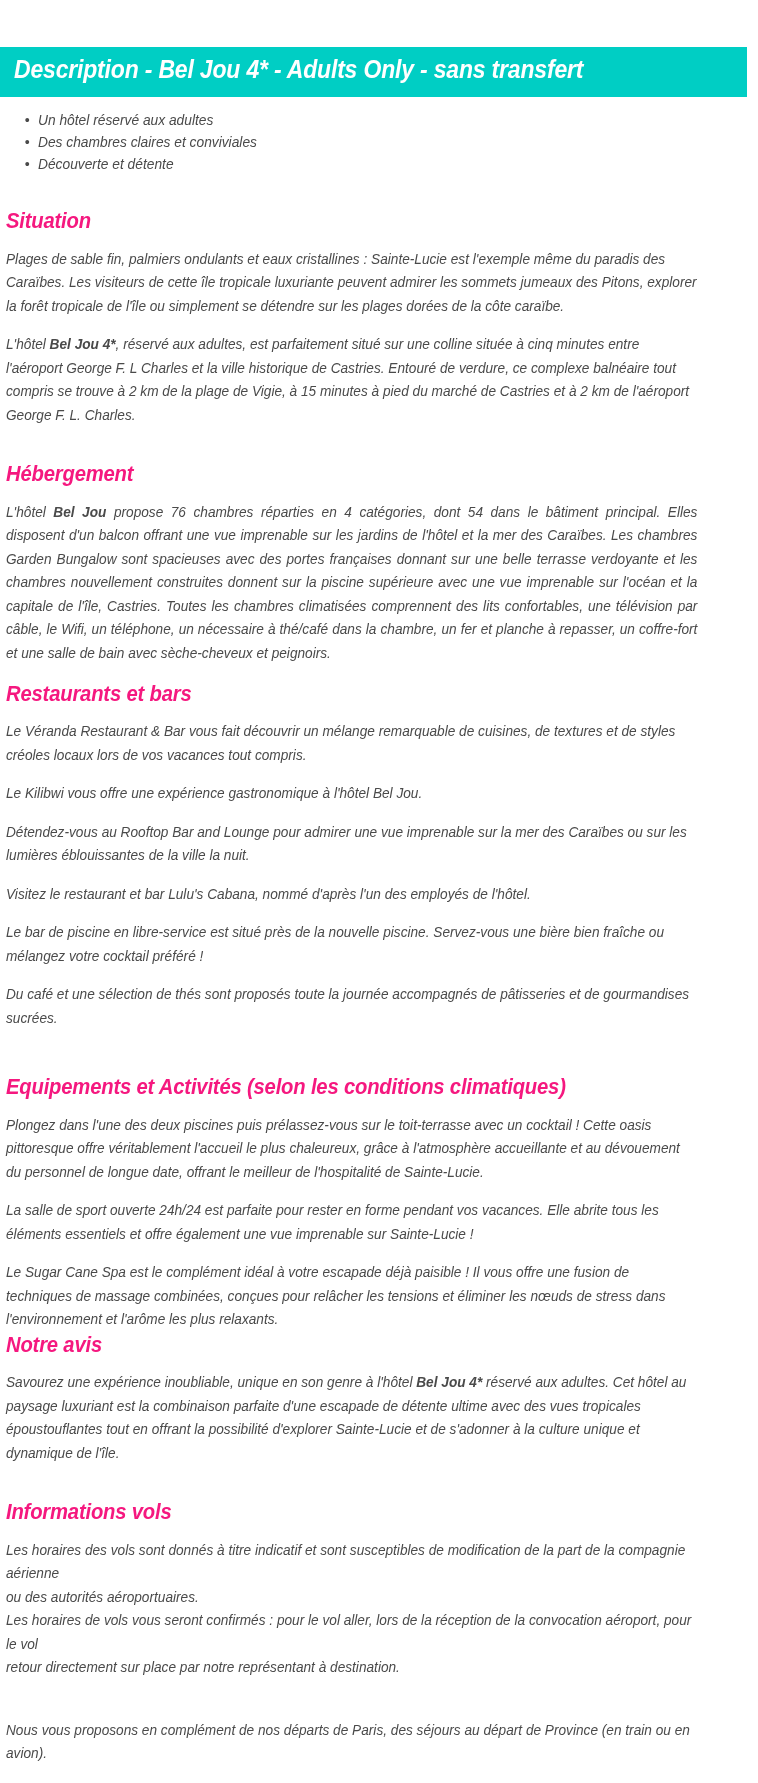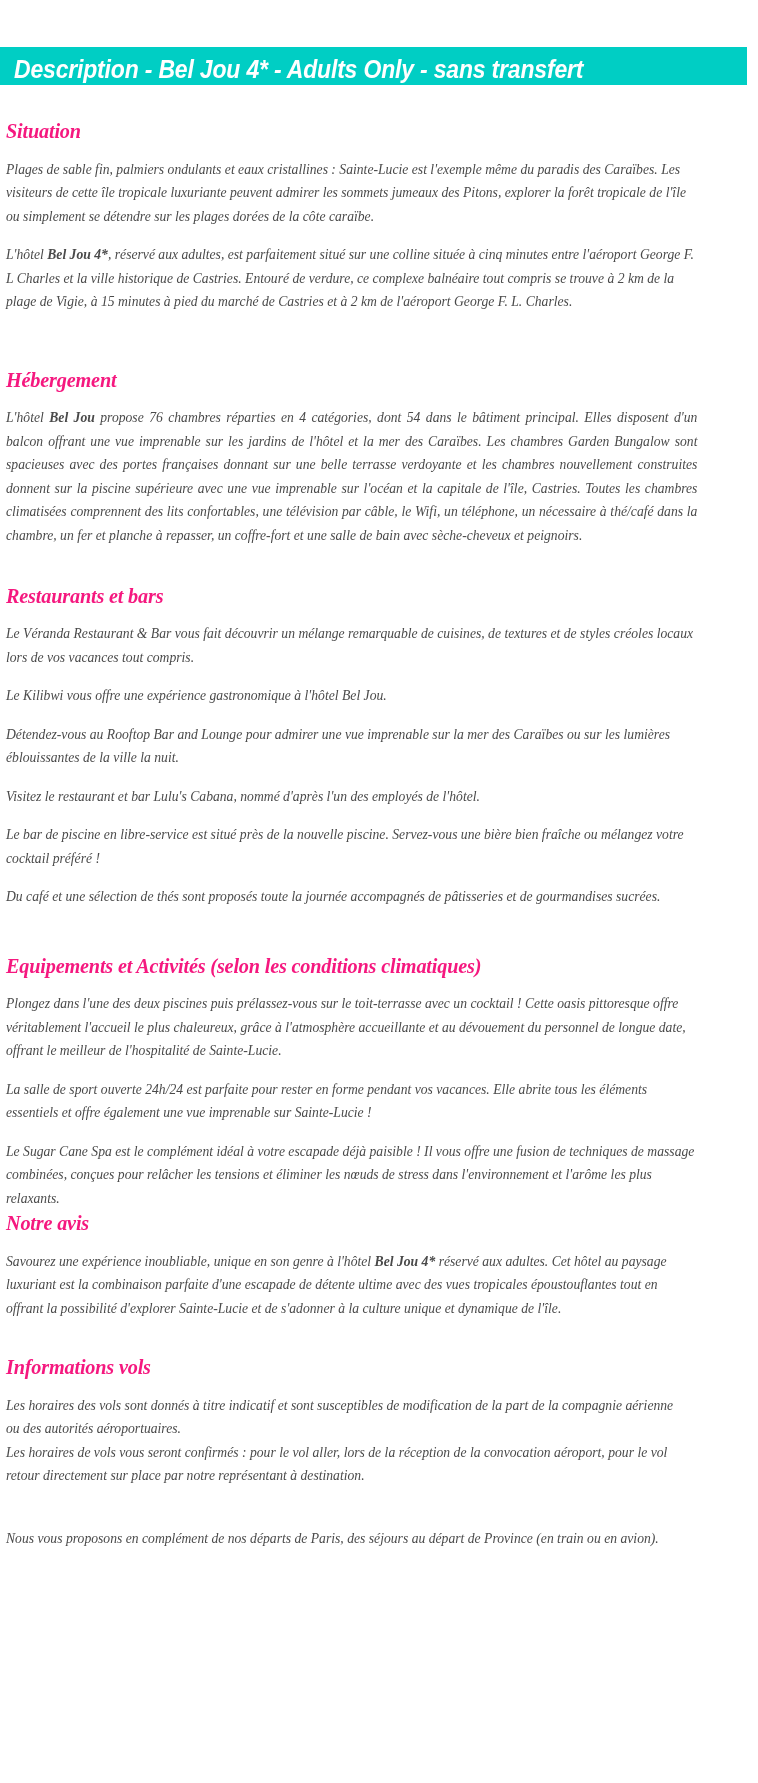--- a/index.html
+++ b/index.html
@@ -21,21 +21,21 @@
     width: 758px;
     box-sizing: border-box;
     padding: 0;
   }
 
   
   .title-banner {
     margin-top: 47px;
     width: 747px;
     background: #00cec4;
-    padding: 7px 0 0 14px;
+    padding: 7px 0 12px 14px;
     box-sizing: border-box;
   }
   .title-banner .banner-text {
     display: block;
     font-style: italic;
     font-weight: bold;
     font-size: 25px;
     line-height: 1.25;
     color: #ffffff;
     letter-spacing: -0.2px;
@@ -67,38 +67,37 @@
     left: -14px;
     top: 0;
     color: #4a4a4a;
     font-size: 15px;
     font-style: normal;
   }
 
   
   .section {
     padding: 0 28px 0 6px;
-    font-family: Liberation Serif, serif;
   }
   h2.section-heading {
     margin: 0;
     padding: 0;
     color: #f5187f;
     font-style: italic;
     font-weight: bold;
     font-size: 22px;
     line-height: 1.2;
     letter-spacing: -0.2px;
     transform: scaleX(0.92);
     transform-origin: left center;
     white-space: nowrap;
   }
   .sec-situation      { margin-top: 33px; }
-  .sec-hebergement    { margin-top: 53px; }
-  .sec-restaurants    { margin-top: 36px; }
+  .sec-hebergement    { margin-top: 34px; }
+  .sec-restaurants    { margin-top: 16px; }
   .sec-equipements    { margin-top: 44px; }
   .sec-avis           { }
   .sec-vols           { margin-top: 34px; }
 
   h2.section-heading + .body-block { margin-top: 13px; }
 
   p.para {
     margin: 0 0 15px 0;
     font-style: italic;
     font-size: 14.3px;
@@ -134,20 +133,25 @@
 </style>
 </head>
 <body style="color: rgb(74, 74, 74); background: rgb(255, 255, 255);">
 
 <div class="page">
 
   <div class="title-banner" style="background: rgb(0, 206, 196);">
     <span class="banner-text" style="color: rgb(255, 255, 255);">Description - Bel Jou 4* - Adults Only - sans transfert</span>
   </div>
 
+  <ul class="bullets">
+    <li><span>Un hôtel réservé aux adultes</span></li>
+    <li><span>Des chambres claires et conviviales</span></li>
+    <li><span>Découverte et détente</span></li>
+  </ul>
 
   <div class="section sec-situation">
     <h2 class="section-heading" style="color: rgb(245, 24, 127);">Situation</h2>
     <div class="body-block">
       <p class="para"><span>Plages de sable fin, palmiers ondulants et eaux cristallines : Sainte-Lucie est l'exemple même du paradis des Caraïbes. Les visiteurs de cette île tropicale luxuriante peuvent admirer les sommets jumeaux des Pitons, explorer la forêt tropicale de l'île ou simplement se détendre sur les plages dorées de la côte caraïbe.</span></p>
       <p class="para tight"><span>L'hôtel </span><b>Bel Jou 4*</b><span>, réservé aux adultes, est parfaitement situé sur une colline située à cinq minutes entre l'aéroport George F. L Charles et la ville historique de Castries. Entouré de verdure, ce complexe balnéaire tout compris se trouve à 2 km de la plage de Vigie, à 15 minutes à pied du marché de Castries et à 2 km de l'aéroport George F. L. Charles.</span></p>
     </div>
   </div>
 
   <div class="section sec-hebergement">

